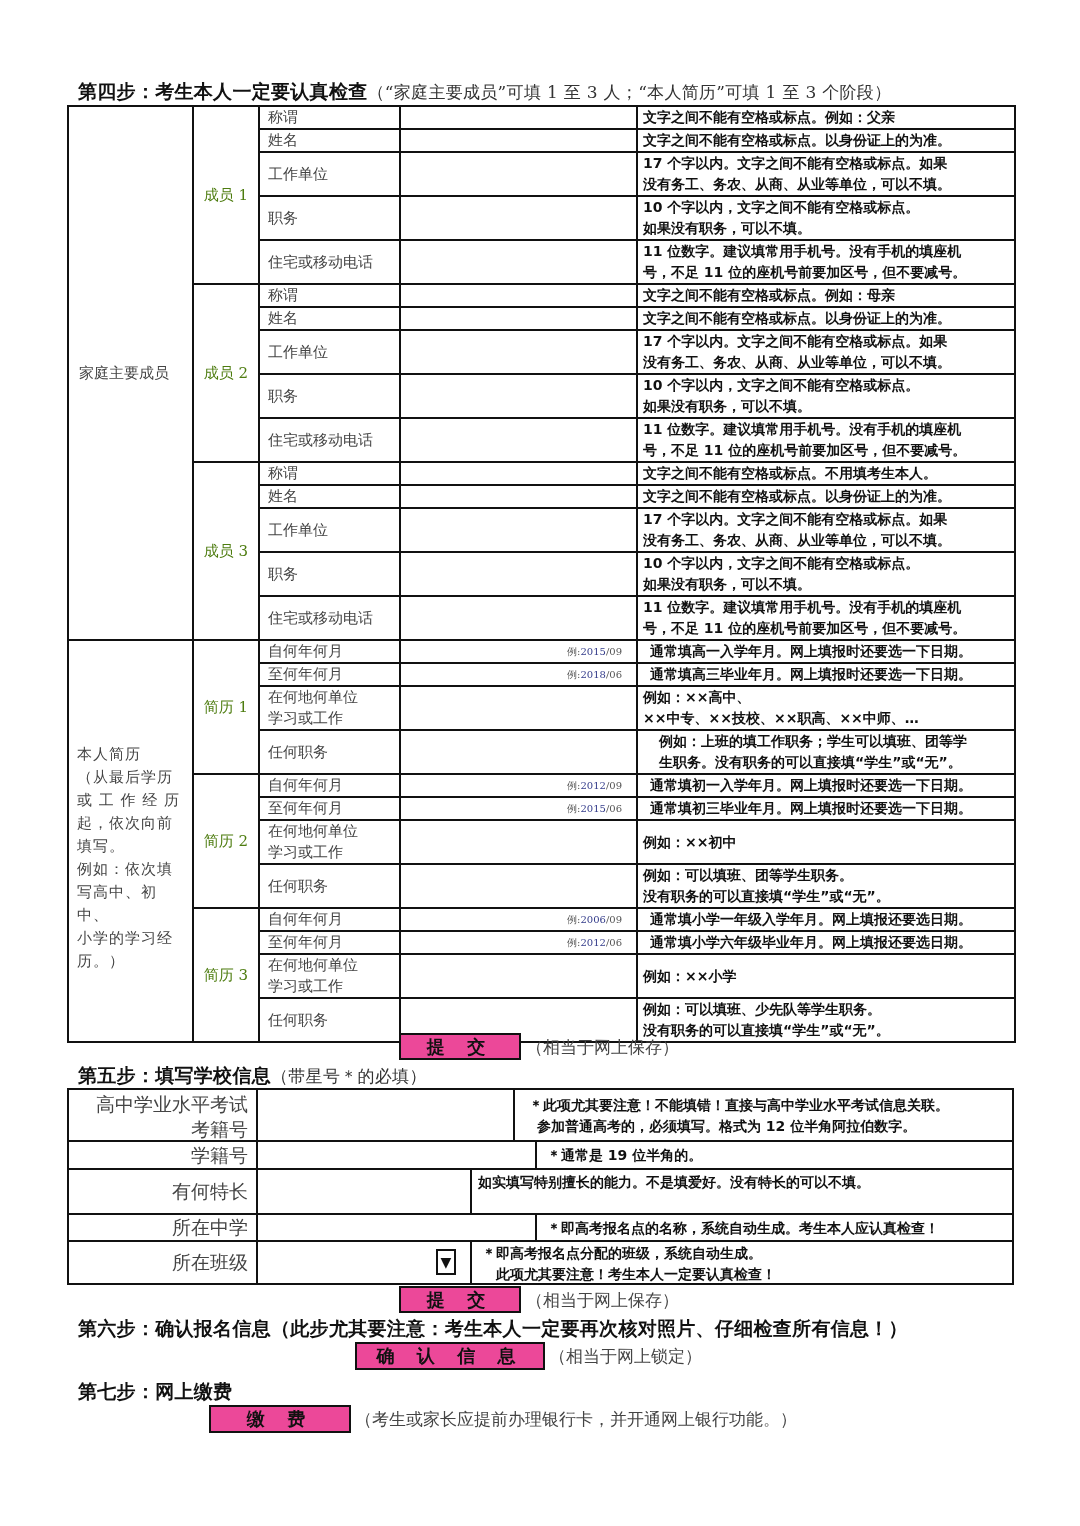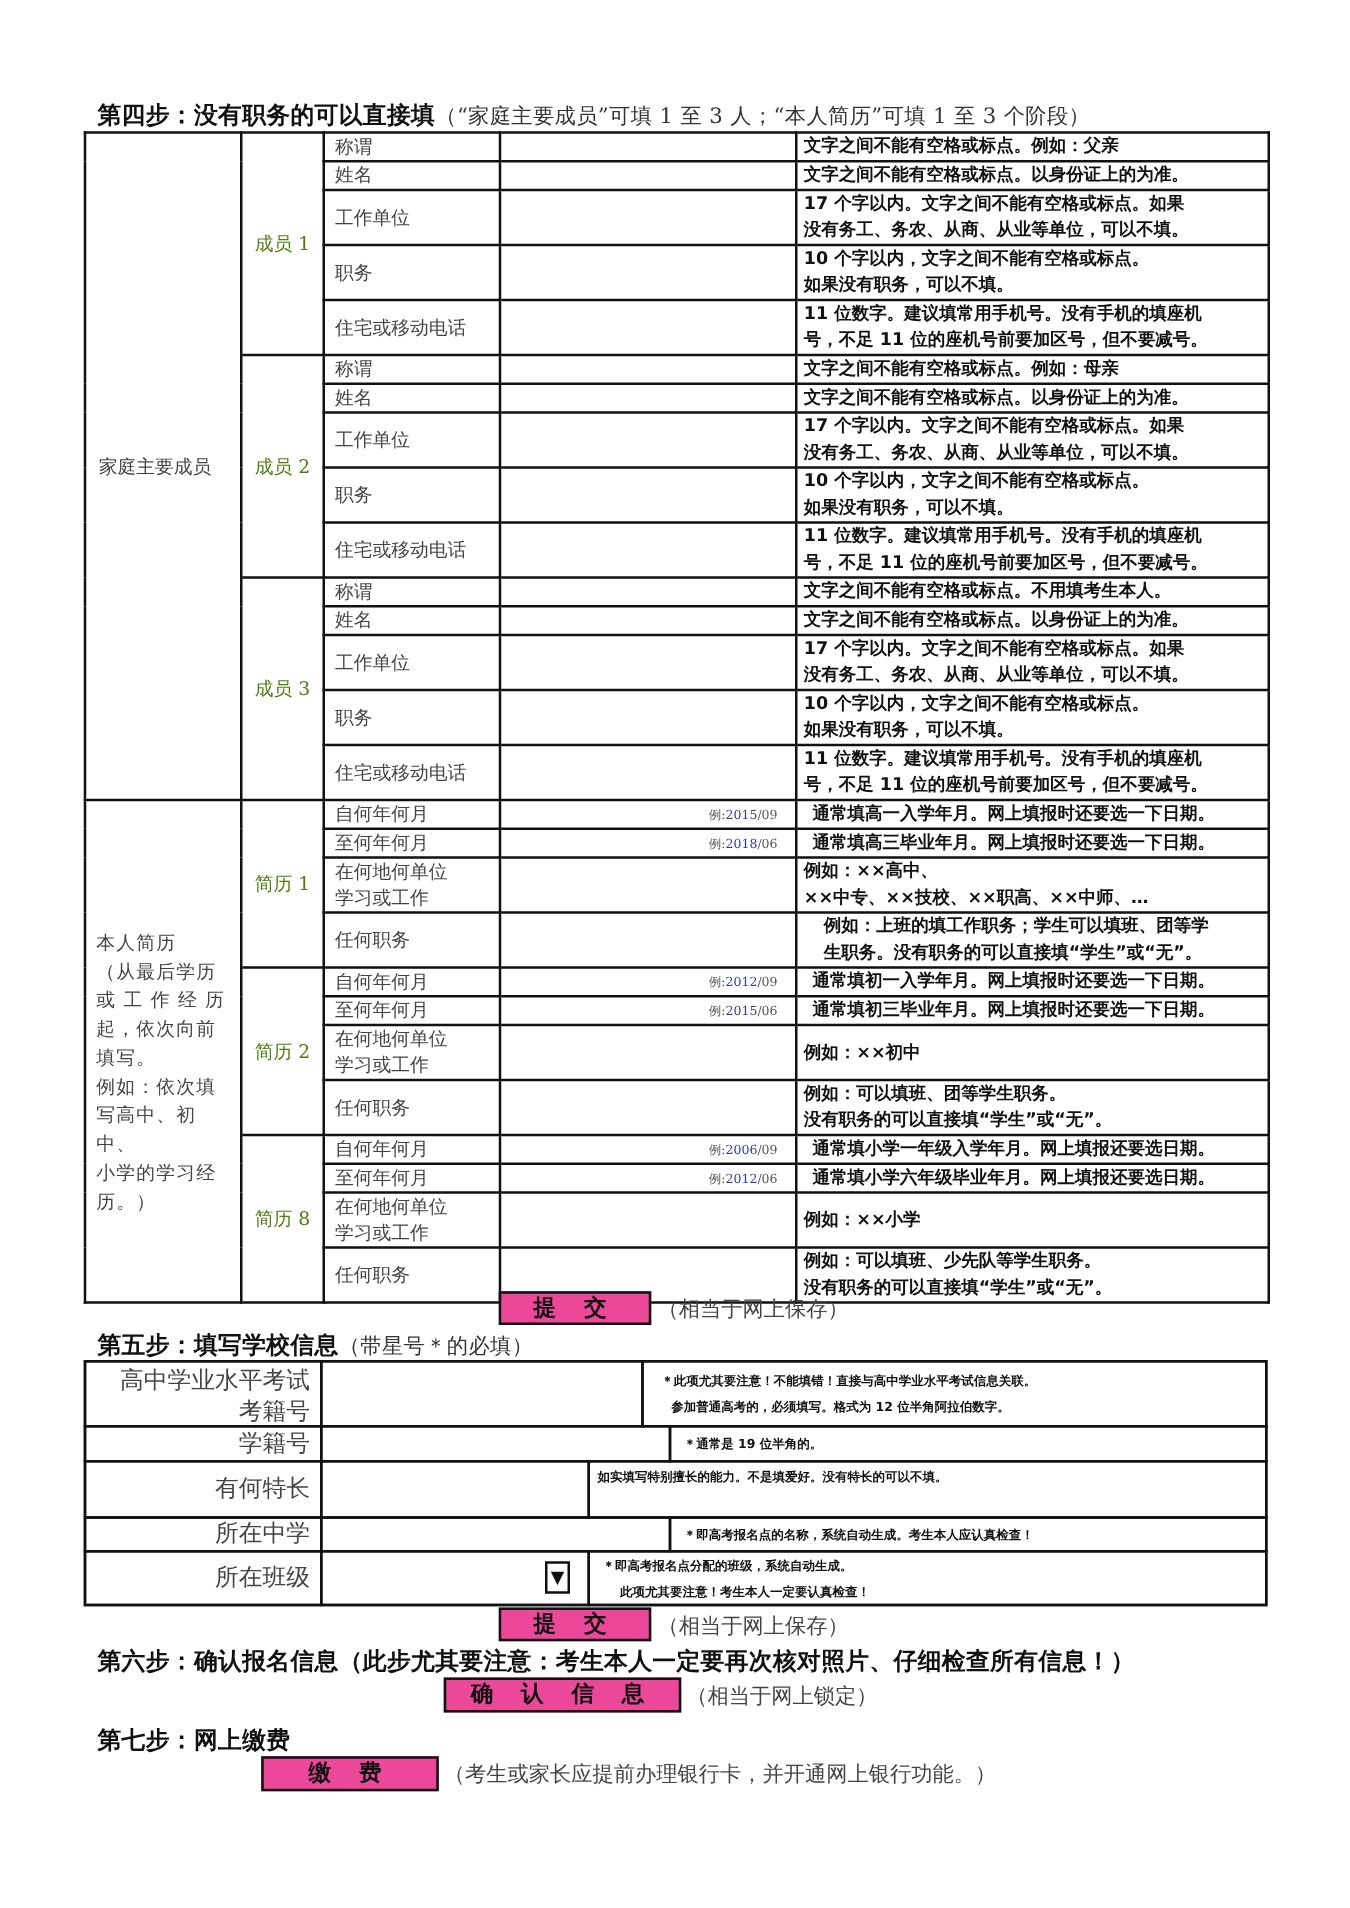--- a/index.html
+++ b/index.html
@@ -17,29 +17,29 @@
          font-size:14px; color:#111; line-height:21px; white-space:nowrap; overflow:hidden; }
   .grp { font-size:15px; color:#4d7c0f; text-align:center; }
   .example { font-size:10px; color:#555; text-align:right; }
   .example .num { color:#333b8a; }
   .btn { position:absolute; border:2px solid #111; background:#ec4899; box-sizing:border-box;
          font-family:"DejaVu Sans","Liberation Sans",sans-serif; font-weight:bold; font-size:18px;
          text-align:center; color:#111; letter-spacing:8px; cursor:pointer; }
   .btn-note { position:absolute; font-size:17px; color:#444; white-space:nowrap; }
   .sidelabel { font-size:15px; color:#444; line-height:23px; vertical-align:top !important; padding:102px 6px 0 8px !important; letter-spacing:1px; }
   .s5lbl { font-size:19px; color:#444; text-align:right; line-height:25px; padding-right:8px !important; }
-  .s5tip { font-family:"DejaVu Sans","Liberation Sans",sans-serif; font-weight:bold; font-size:10px; color:#111; line-height:21px; white-space:nowrap; }
+  .s5tip { font-family:"DejaVu Sans","Liberation Sans",sans-serif; font-weight:bold; font-size:14px; color:#111; line-height:21px; white-space:nowrap; }
   .dropdown-arrow { position:absolute; width:20px; height:26px; border:2px solid #111; box-sizing:border-box;
                     background:#fff; font-size:14px; line-height:22px; text-align:center; color:#111; }
 </style>
 </head>
 <body>
 
 <div class="abs step-title" style="left:78px;top:79px;">
-  <span>第四步：没有职务的可以直接填</span><span class="step-note">（“家庭主要成员”可填 1 至 3 人；“本人简历”可填 1 至 3 个阶段）</span>
+  <span>第四步：考生本人一定要认真检查</span><span class="step-note">（“家庭主要成员”可填 1 至 3 人；“本人简历”可填 1 至 3 个阶段）</span>
 </div>
 
 <table class="grid" id="step4-table" style="left:67px;top:105px;width:947px;">
   <colgroup>
     <col style="width:125px">
       <col style="width:66px">
       <col style="width:141px">
       <col style="width:237px">
       <col style="width:378px">
   </colgroup>
@@ -276,21 +276,21 @@
         <td class="lbl" style="padding-left: 8px;">
           <div>任何职务</div>
         </td>
         <td></td>
         <td class="tip" style="padding-left: 5px;">
           <div>例如：可以填班、团等学生职务。</div>
           <div>没有职务的可以直接填“学生”或“无”。</div>
         </td>
       </tr>
       <tr style="height: 22px;">
-        <td class="grp" rowspan="4">简历 8</td>
+        <td class="grp" rowspan="4">简历 3</td>
         <td class="lbl" style="padding-left: 8px;">
           <div>自何年何月</div>
         </td>
         <td class="example" style="padding-right: 14px;"><span>例:</span><span class="num">2006</span><span>/09</span></td>
         <td class="tip" style="padding-left: 12px;">
           <div>通常填小学一年级入学年月。网上填报还要选日期。</div>
         </td>
       </tr>
       <tr style="height: 22px;">
         <td class="lbl" style="padding-left: 8px;">

